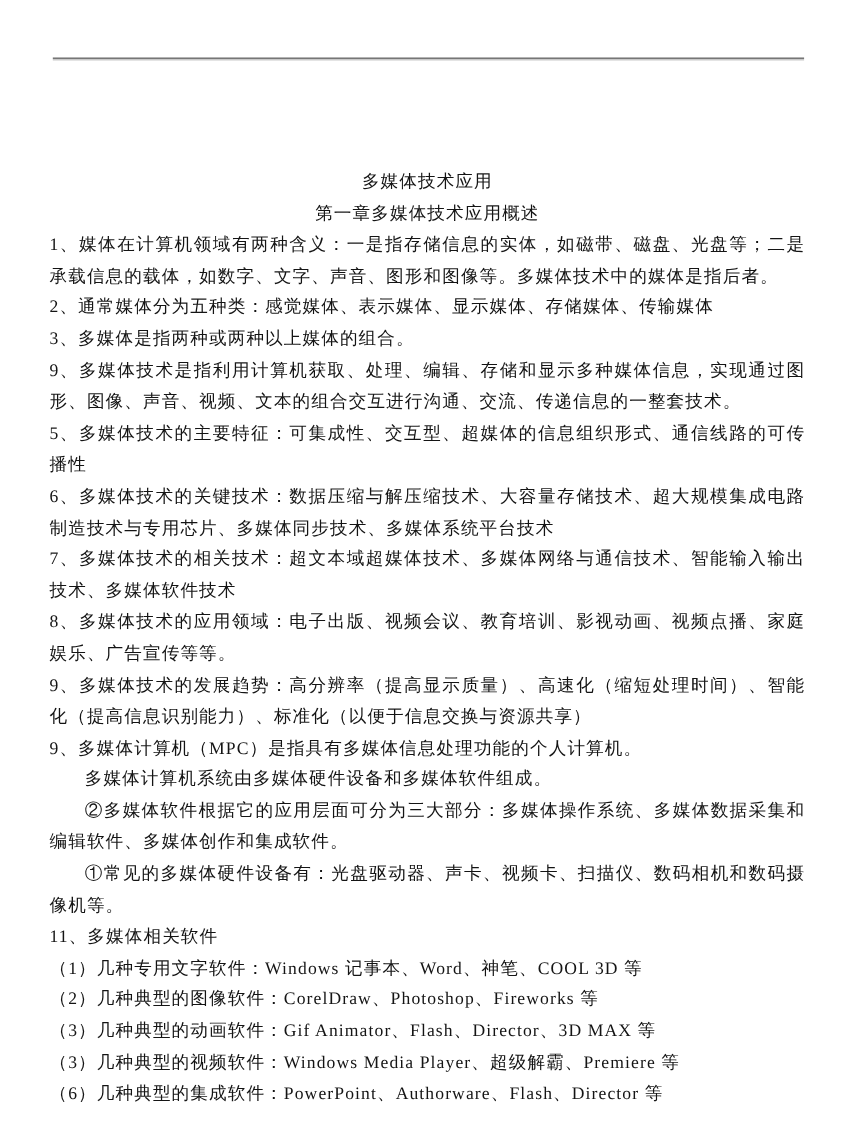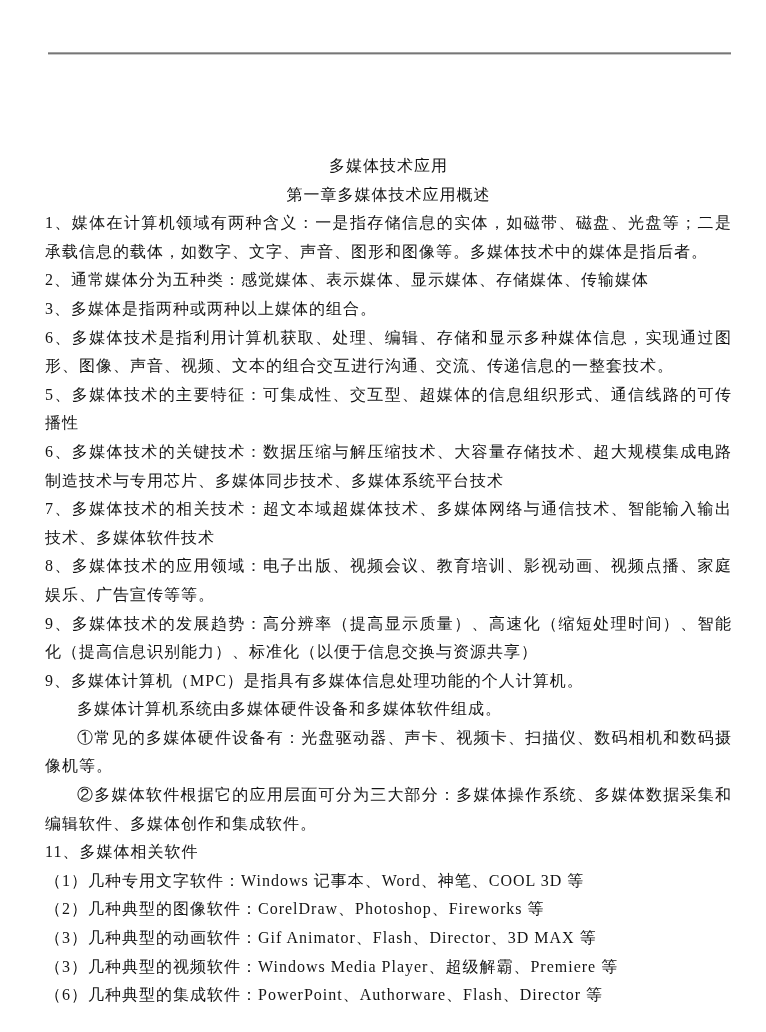--- a/index.html
+++ b/index.html
@@ -52,30 +52,30 @@
 
 <div class="page">
   <div class="header-rule"></div>
   <div class="content">
     <p class="doc-title">多媒体技术应用</p>
     <p class="chapter-heading">第一章多媒体技术应用概述</p>
 
   <p class="para">1、媒体在计算机领域有两种含义：一是指存储信息的实体，如磁带、磁盘、光盘等；二是承载信息的载体，如数字、文字、声音、图形和图像等。多媒体技术中的媒体是指后者。</p>
       <p class="para">2、通常媒体分为五种类：感觉媒体、表示媒体、显示媒体、存储媒体、传输媒体</p>
       <p class="para">3、多媒体是指两种或两种以上媒体的组合。</p>
-      <p class="para">6、多媒体技术是指利用计算机获取、处理、编辑、存储和显示多种媒体信息，实现通过图形、图像、声音、视频、文本的组合交互进行沟通、交流、传递信息的一整套技术。</p>
+      <p class="para">9、多媒体技术是指利用计算机获取、处理、编辑、存储和显示多种媒体信息，实现通过图形、图像、声音、视频、文本的组合交互进行沟通、交流、传递信息的一整套技术。</p>
       <p class="para">5、多媒体技术的主要特征：可集成性、交互型、超媒体的信息组织形式、通信线路的可传播性</p>
       <p class="para">6、多媒体技术的关键技术：数据压缩与解压缩技术、大容量存储技术、超大规模集成电路制造技术与专用芯片、多媒体同步技术、多媒体系统平台技术</p>
       <p class="para">7、多媒体技术的相关技术：超文本域超媒体技术、多媒体网络与通信技术、智能输入输出技术、多媒体软件技术</p>
       <p class="para">8、多媒体技术的应用领域：电子出版、视频会议、教育培训、影视动画、视频点播、家庭娱乐、广告宣传等等。</p>
       <p class="para">9、多媒体技术的发展趋势：高分辨率（提高显示质量）、高速化（缩短处理时间）、智能化（提高信息识别能力）、标准化（以便于信息交换与资源共享）</p>
       <p class="para">9、多媒体计算机（MPC）是指具有多媒体信息处理功能的个人计算机。</p>
       <p class="para indented">多媒体计算机系统由多媒体硬件设备和多媒体软件组成。</p>
+      <p class="para indented">②多媒体软件根据它的应用层面可分为三大部分：多媒体操作系统、多媒体数据采集和编辑软件、多媒体创作和集成软件。</p>
       <p class="para indented">①常见的多媒体硬件设备有：光盘驱动器、声卡、视频卡、扫描仪、数码相机和数码摄像机等。</p>
-      <p class="para indented">②多媒体软件根据它的应用层面可分为三大部分：多媒体操作系统、多媒体数据采集和编辑软件、多媒体创作和集成软件。</p>
       <p class="para">11、多媒体相关软件</p>
       <p class="para">（1）几种专用文字软件：Windows 记事本、Word、神笔、COOL 3D 等</p>
       <p class="para">（2）几种典型的图像软件：CorelDraw、Photoshop、Fireworks 等</p>
       <p class="para">（3）几种典型的动画软件：Gif Animator、Flash、Director、3D MAX 等</p>
       <p class="para">（3）几种典型的视频软件：Windows Media Player、超级解霸、Premiere 等</p>
       <p class="para">（6）几种典型的集成软件：PowerPoint、Authorware、Flash、Director 等</p>
     </div>
 </div>
 
 </body></html>

